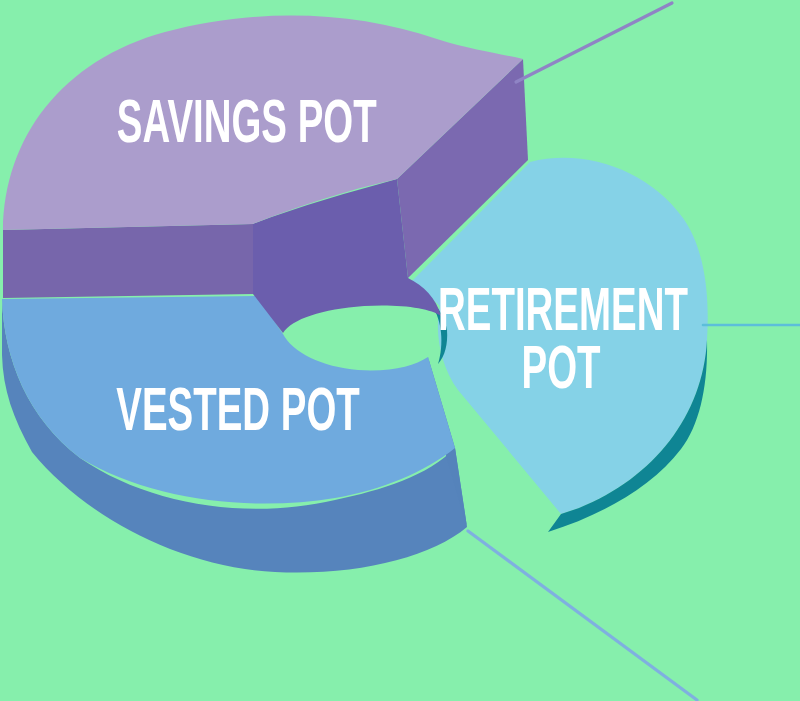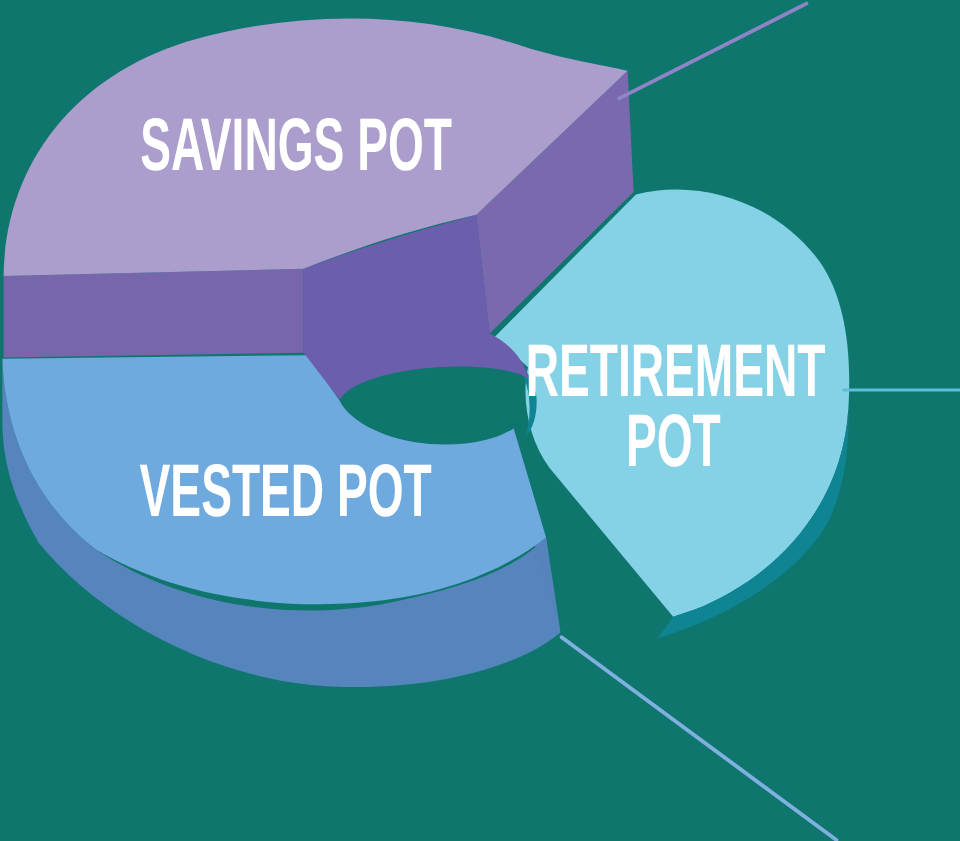--- a/index.html
+++ b/index.html
@@ -1,20 +1,20 @@
 <!DOCTYPE html>
 <html><head>
 <meta charset="utf-8">
 <style>
   html,body{margin:0;padding:0;}
   body{
     width:800px;height:701px;background:#ffffff;overflow:hidden;
     font-family:"Liberation Sans", sans-serif;
   }
-  .stage{position:relative;width:800px;height:701px;background:#0f766e;}
+  .stage{position:relative;width:800px;height:701px;background:#86efac;}
   svg{display:block;}
   .seg-label{
     font-family:"Liberation Sans","DejaVu Sans",sans-serif;
     font-weight:700;
     letter-spacing:0px;
   }
   .leader{fill:none;stroke-linecap:round;}
 </style>
 </head>
 <body>

